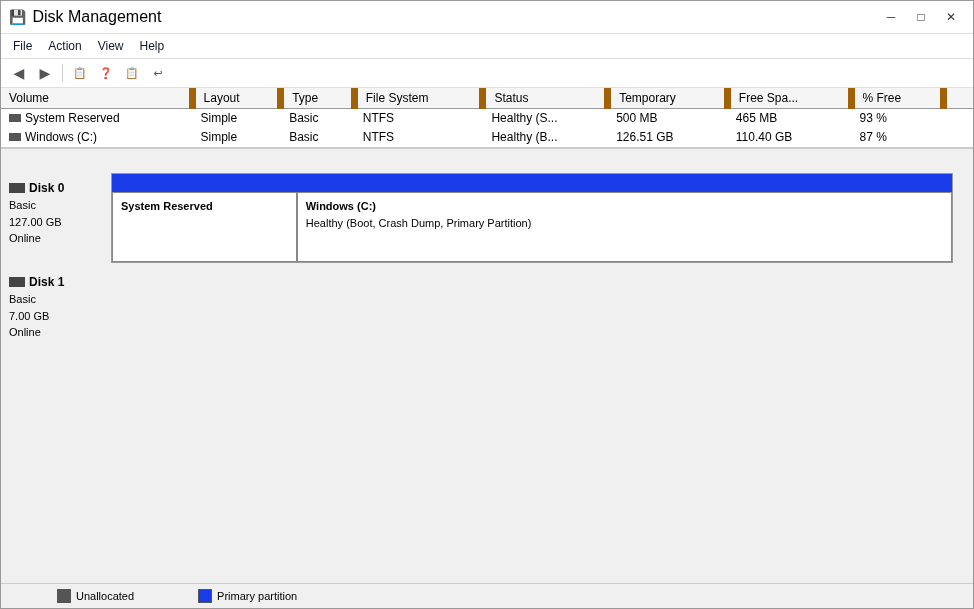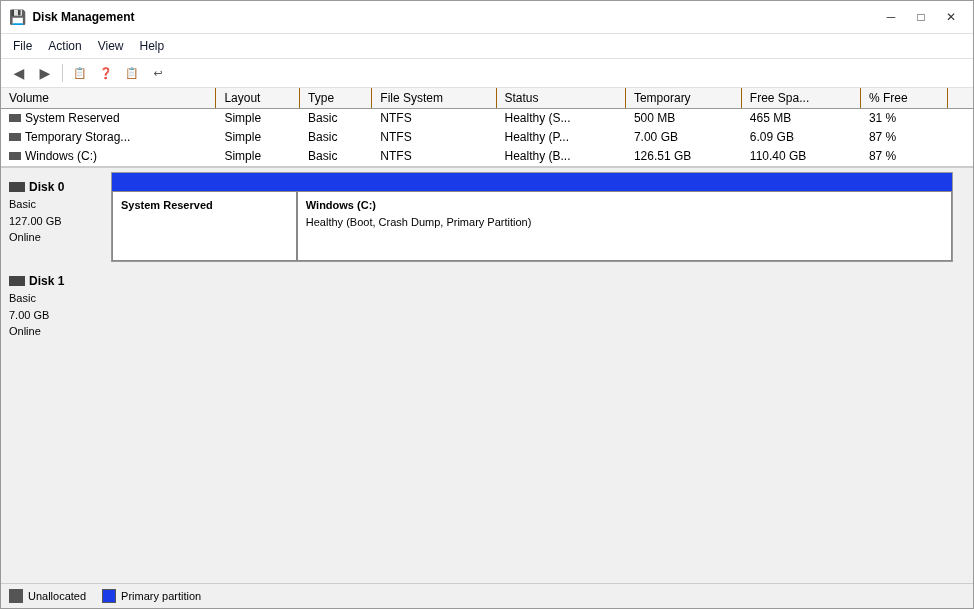--- a/index.html
+++ b/index.html
@@ -2,61 +2,61 @@
 <html><head>
   <meta charset="utf-8">
   <style>
     * { box-sizing: border-box; margin: 0; padding: 0; }
     body { font-family: 'Segoe UI', Arial, sans-serif; font-size: 12px; background: #f0f0f0; width: 974px; height: 609px; overflow: hidden; }
 
     
     .window { width: 974px; height: 609px; background: #fff; border: 1px solid #999; display: flex; flex-direction: column; }
     .title-bar { background: #fff; display: flex; align-items: center; padding: 6px 8px; border-bottom: 1px solid #e0e0e0; user-select: none; }
     .title-bar-icon { margin-right: 6px; font-size: 14px; }
-    .title-bar-text { flex: 1; font-size: 12px; font-weight: 700; }
+    .title-bar-text { flex: 1; font-size: 16px; font-weight: 400; }
     .title-bar-buttons { display: flex; gap: 2px; }
     .title-btn { width: 28px; height: 20px; border: none; background: transparent; font-size: 12px; cursor: pointer; display: flex; align-items: center; justify-content: center; color: #333; }
 
     
     .menu-bar { display: flex; align-items: center; padding: 2px 4px; border-bottom: 1px solid #e0e0e0; background: #fff; }
     .menu-item { padding: 3px 8px; font-size: 12px; cursor: pointer; color: #0f172a; }
 
     
     .toolbar { display: flex; align-items: center; padding: 3px 6px; border-bottom: 1px solid #e0e0e0; background: #fff; gap: 2px; }
     .toolbar-btn { width: 24px; height: 22px; border: 1px solid transparent; background: transparent; display: flex; align-items: center; justify-content: center; cursor: pointer; font-size: 14px; color: #555; }
     .toolbar-separator { width: 1px; height: 18px; background: #ccc; margin: 0 3px; }
 
     
     .table-area { border-bottom: 2px solid #ccc; background: #fff; overflow: hidden; flex: 0 0 auto; }
     table { width: 100%; border-collapse: collapse; font-size: 12px; }
     thead tr { background: #fff; }
-    th { text-align: left; padding: 3px 8px; border-right: 1px solid #a16207; border-bottom: 1px solid #999; font-weight: 400; font-size: 12px; cursor: pointer; background: #f5f5f5; white-space: nowrap; }
+    th { text-align: left; padding: 3px 8px; border-right: 7px solid #a16207; border-bottom: 1px solid #999; font-weight: 400; font-size: 12px; cursor: pointer; background: #f5f5f5; white-space: nowrap; }
     th:last-child { border-right: none; }
     td { padding: 2px 8px; border-right: 1px solid transparent; white-space: nowrap; font-size: 12px; }
     td:last-child { border-right: none; }
     tbody tr { border-bottom: 1px solid transparent; }
     .vol-icon { display: inline-block; width: 12px; height: 8px; background: #555; margin-right: 4px; vertical-align: middle; position: relative; top: -1px; }
 
     
     .disk-area { flex: 1; overflow-y: scroll; background: #f0f0f0; padding: 0; position: relative; }
-    .disk-container { padding: 0 0; }
+    .disk-container { padding: 20px 0; }
 
     .disk-row { display: flex; align-items: stretch; margin: 4px 0; min-height: 90px; }
     .disk-label { width: 110px; min-width: 110px; padding: 6px 8px; font-size: 11px; line-height: 1.5; flex-shrink: 0; }
     .disk-label-name { font-weight: 600; font-size: 12px; display: flex; align-items: center; gap: 4px; }
     .disk-bar-area { flex: 1; display: flex; flex-direction: column; border: 1px solid #999; background: #fff; margin-right: 20px; }
     .disk-progress-bar { height: 18px; display: flex; }
     .disk-progress-segment { height: 100%; }
     .disk-partitions { display: flex; flex: 1; }
     .partition { border: 1px solid #888; padding: 5px 8px; font-size: 11px; line-height: 1.5; cursor: pointer; }
     .partition-name { font-weight: 700; font-size: 11px; }
 
     
     .legend-bar { display: flex; align-items: center; padding: 5px 8px; border-top: 1px solid #ccc; background: #f0f0f0; gap: 16px; font-size: 11px; }
-    .legend-item { display: flex; align-items: center; gap: 5px; }
+    .legend-item { display: flex; align-items: center; gap: 5px; margin-left: 48px; }
     .legend-swatch { width: 14px; height: 14px; border: 1px solid #555; }
   </style>
 </head>
 <body>
 
 <div class="window">
 
   <div class="title-bar">
     <span class="title-bar-icon">💾</span>
     <span class="title-bar-text">Disk Management</span>
@@ -101,31 +101,21 @@
       </thead>
       <tbody id="volumes-tbody">
       <tr>
             <td><span class="vol-icon"></span>System Reserved</td>
             <td>Simple</td>
             <td>Basic</td>
             <td>NTFS</td>
             <td>Healthy (S...</td>
             <td>500 MB</td>
             <td>465 MB</td>
-            <td>31 %</td>
-          </tr>
-          <tr>
-            <td><span class="vol-icon"></span>Temporary Storag...</td>
-            <td>Simple</td>
-            <td>Basic</td>
-            <td>NTFS</td>
-            <td>Healthy (P...</td>
-            <td>7.00 GB</td>
-            <td>6.09 GB</td>
-            <td>87 %</td>
+            <td>93 %</td>
           </tr>
           <tr>
             <td><span class="vol-icon"></span>Windows (C:)</td>
             <td>Simple</td>
             <td>Basic</td>
             <td>NTFS</td>
             <td>Healthy (B...</td>
             <td>126.51 GB</td>
             <td>110.40 GB</td>
             <td>87 %</td>

